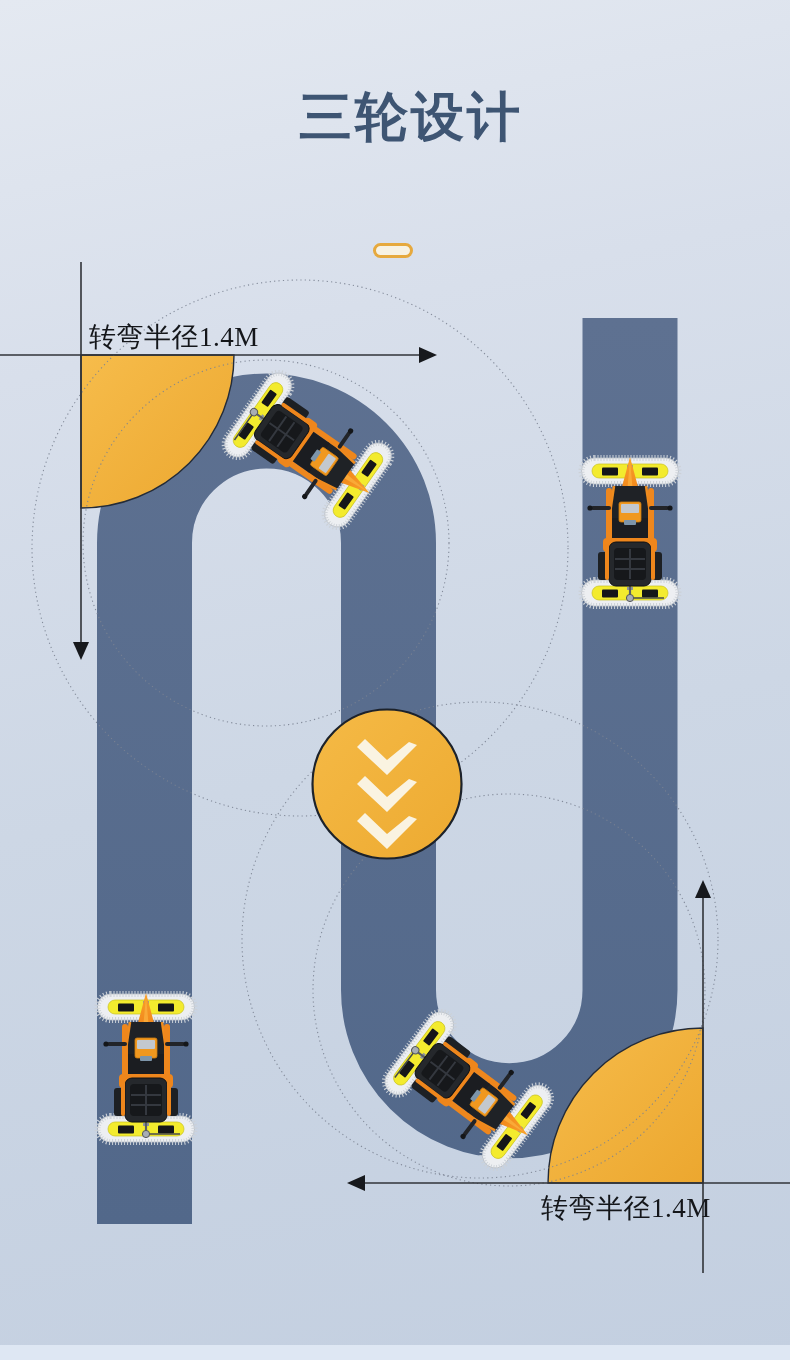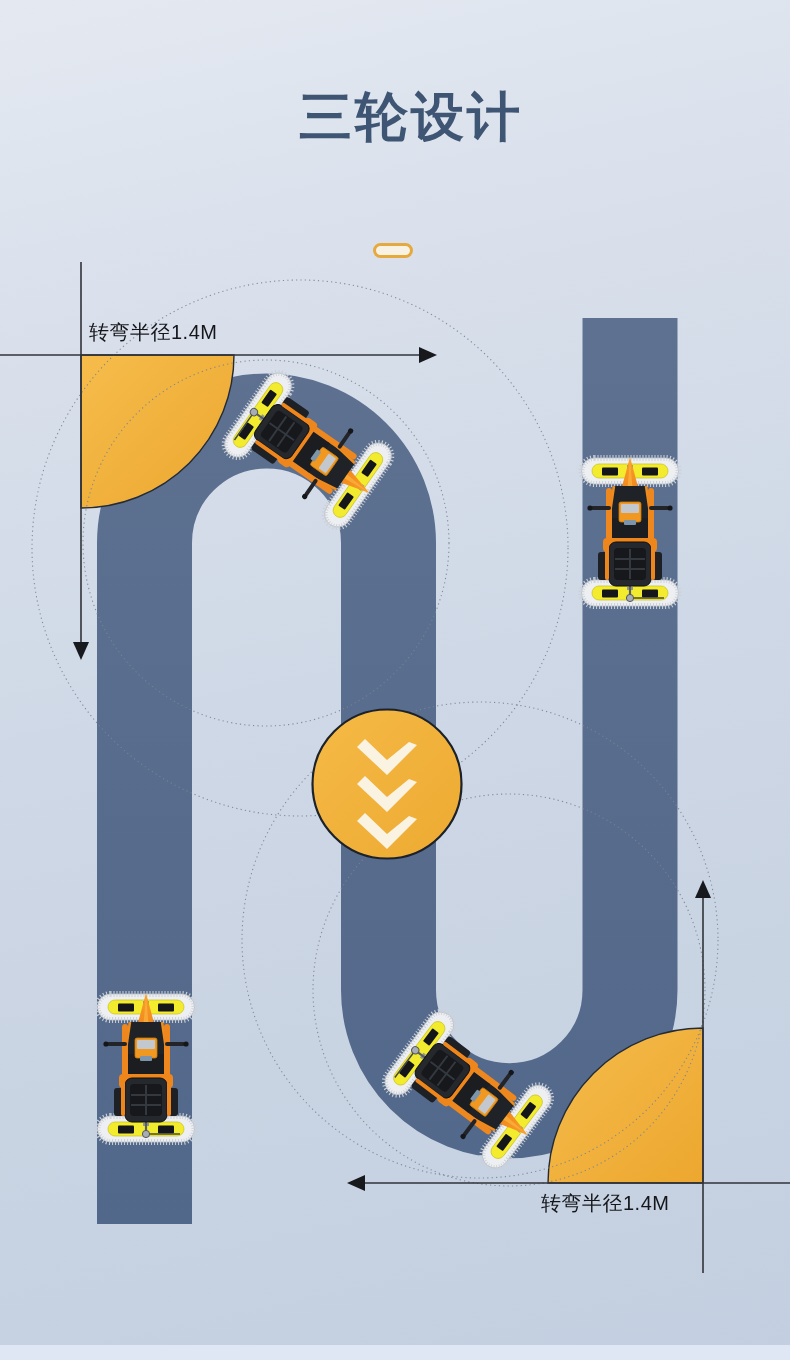--- a/index.html
+++ b/index.html
@@ -13,21 +13,21 @@
     position:absolute;left:0;top:84px;width:790px;text-align:center;
     font-weight:bold;font-size:53px;line-height:65px;letter-spacing:3px;
     color:#3e5573;
     padding-left:16px;
   }
   .pill{
     position:absolute;left:373px;top:243px;width:34px;height:9px;
     border:3px solid #e6a93e;border-radius:9px;background:#f7f2e3;
   }
   .rlabel{
-    position:absolute;font-size:20px;color:#14161a;letter-spacing:0.5px;white-space:nowrap;
+    position:absolute;font-size:27px;color:#14161a;letter-spacing:0.5px;white-space:nowrap;font-family:Liberation Serif, serif;
   }
   .rlabel.tl{left:89px;top:319px;}
   .rlabel.br{left:541px;top:1190px;}
   .bottom-strip{
     position:absolute;left:0;bottom:0;width:790px;height:15px;background:#dee7f3;
   }
 </style>
 </head>
 <body>
 

